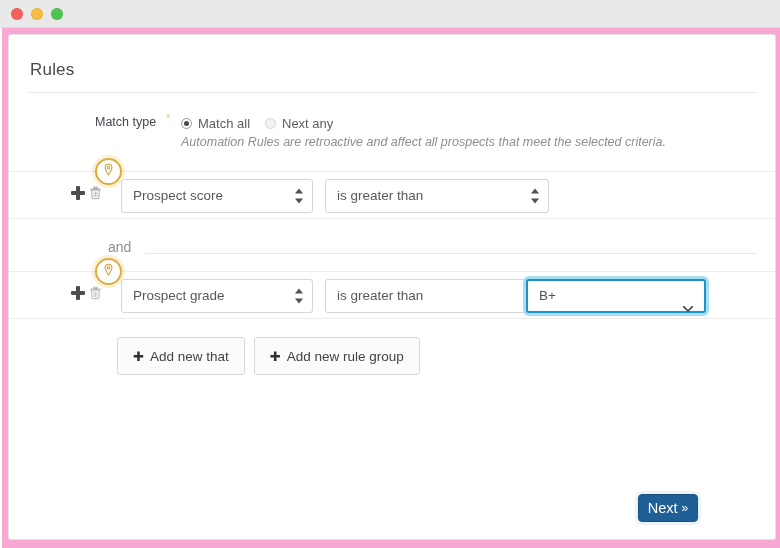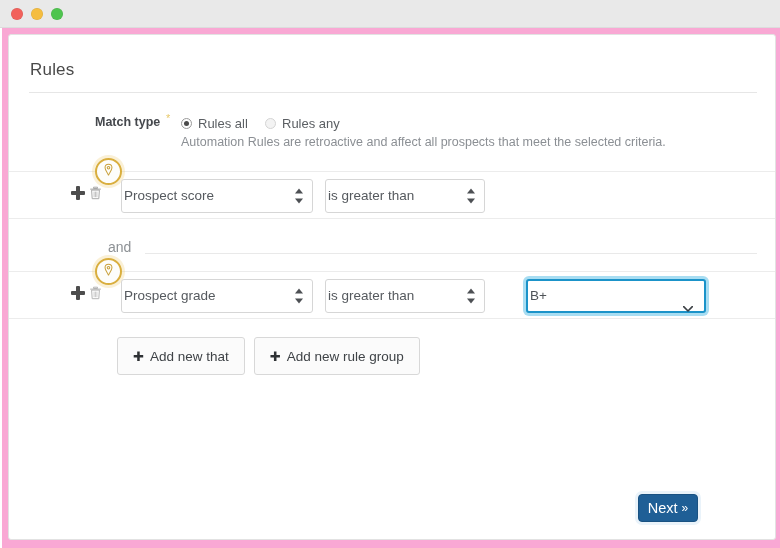--- a/index.html
+++ b/index.html
@@ -55,21 +55,21 @@
     position: absolute; left: 20px; top: 57px;
     width: 728px; height: 1px; background: #e6e6e6;
   }
 
   
   #match-row {
     position: absolute; left: 0; top: 78px; width: 768px;
   }
   #match-label {
     position: absolute; left: 86px; top: 2px;
-    font-size: 12.5px; font-weight: bold; color: #45484d;
+    font-size: 12.5px; font-weight: normal; color: #45484d;
   }
   #match-req {
     position: absolute; left: 157px; top: 0px;
     font-size: 11px; color: #e8c96a; line-height: 1;
   }
   .radio-group { position: absolute; top: 1px; }
   #radio-all  { left: 172px; }
   #radio-any  { left: 256px; }
   .radio-dot {
     display: inline-block; vertical-align: middle;
@@ -83,21 +83,21 @@
     left: 2px; top: 2px; width: 5px; height: 5px;
     border-radius: 50%; background: #4a4a4a;
   }
   .radio-dot.off { background: #f3f3f3; border-color: #d4d4d4; }
   .radio-text {
     display: inline-block; vertical-align: middle;
     font-size: 13px; color: #5b5f63;
   }
   #match-desc {
     position: absolute; left: 172px; top: 22px;
-    font-size: 12.5px; color: #8b8f94;
+    font-size: 12.5px; color: #8b8f94; font-style: italic;
   }
 
   
   .rule-row {
     position: absolute; left: 0; width: 768px; height: 48px;
     border-top: 1px solid #ececec;
     border-bottom: 1px solid #ececec;
     background: #ffffff;
   }
   #rule-row-0 { top: 136px; }
@@ -125,25 +125,25 @@
     display: flex; align-items: center; justify-content: center;
   }
 
   
   .ctl {
     position: absolute; top: 7px; height: 34px;
     background: #ffffff;
     border: 1px solid #d6d6d6;
     border-radius: 3px;
     font-size: 13.5px; color: #55595e;
-    padding: 0 26px 0 2px;
+    padding: 0 26px 0 11px;
     line-height: 32px;
   }
   .ctl.sel-field { left: 112px; width: 192px; }
-  .ctl.sel-op    { left: 316px; width: 160px; }
+  .ctl.sel-op    { left: 316px; width: 224px; }
   .ctl.val-text  {
     left: 520px; width: 178px;
     background: #f1f1f1; color: #555a5f;
     padding-right: 10px;
   }
 
   
   .stepper {
     position: absolute; right: 9px; top: 50%;
     transform: translateY(-50%);
@@ -234,25 +234,25 @@
   <div id="card">
 
     <div id="card-title">Rules</div>
     <div id="title-rule"></div>
 
     <div id="match-row">
       <span id="match-label">Match type</span>
       <span id="match-req">*</span>
 
       <label class="radio-group" id="radio-all">
-        <span class="radio-dot on"></span><span class="radio-text">Rules all</span>
+        <span class="radio-dot on"></span><span class="radio-text">Match all</span>
       </label>
 
       <label class="radio-group" id="radio-any">
-        <span class="radio-dot off"></span><span class="radio-text">Rules any</span>
+        <span class="radio-dot off"></span><span class="radio-text">Next any</span>
       </label>
 
       <div id="match-desc">Automation Rules are retroactive and affect all prospects that meet the selected criteria.</div>
     </div>
 
     <div class="rule-row" id="rule-row-0">
       <div class="row-actions">
         <span class="icon-plus"></span>
         <span class="icon-trash">
           <svg viewBox="0 0 13 14" width="13" height="14" aria-hidden="true">

